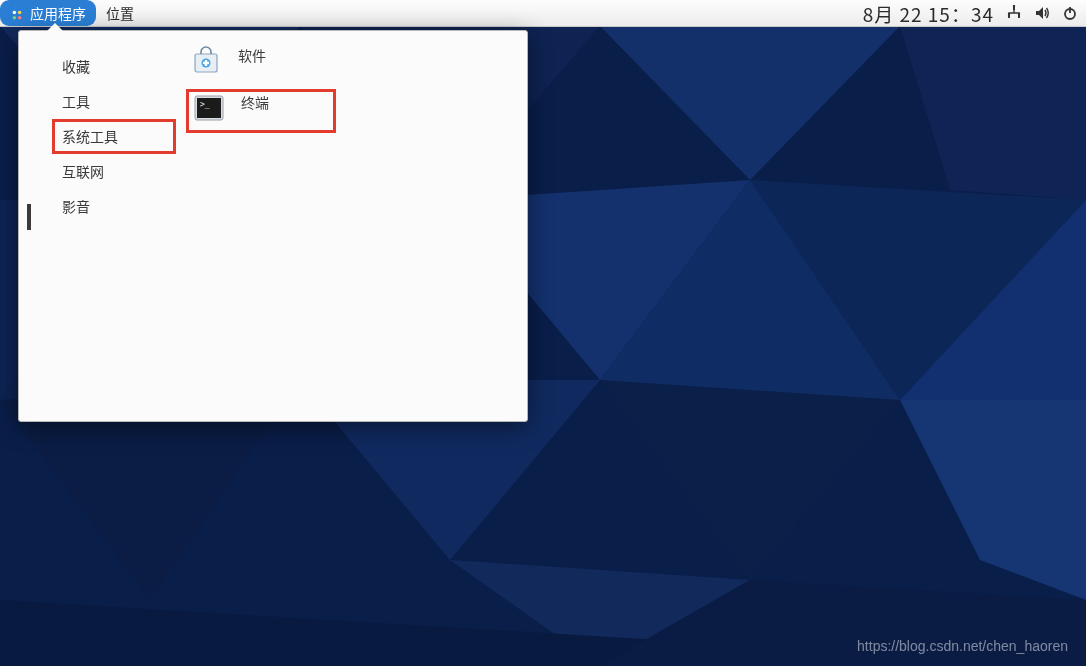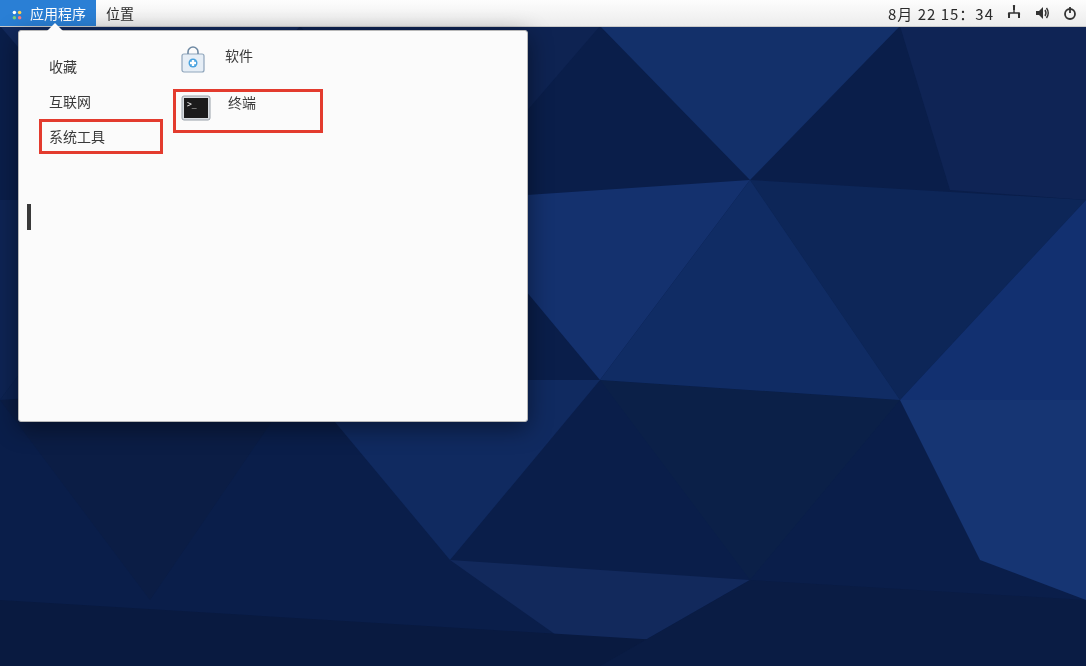--- a/index.html
+++ b/index.html
@@ -6,36 +6,36 @@
   .screen{position:relative;width:1086px;height:666px;}
   
   .wallpaper{position:absolute;inset:0;background:#0a1e4a;overflow:hidden;}
   .wallpaper svg{position:absolute;inset:0;width:100%;height:100%;}
   
   .panel{position:absolute;top:0;left:0;right:0;height:26px;
     background:linear-gradient(to bottom,#fdfdfd,#ececec);
     border-bottom:1px solid #c9c9c9;display:flex;align-items:stretch;
     font-size:14px;color:#2b2b2b;}
   .panel-left{display:flex;align-items:stretch;}
-  .panel-item{display:flex;align-items:center;padding:0 10px;cursor:default;}
+  .panel-item{display:flex;align-items:center;padding:0 10px;cursor:default;border-radius:9px;}
   .panel-item.active{background:#2a7fd5;color:#fff;}
   .panel-item .tiny-logo{width:14px;height:14px;margin-right:6px;}
   .panel-spacer{flex:1;}
   .panel-right{display:flex;align-items:center;padding-right:8px;gap:12px;}
-  .panel-clock{letter-spacing:1px;font-size:15px;}
+  .panel-clock{letter-spacing:1px;font-size:19px;}
   .tray-icon{width:16px;height:16px;display:flex;align-items:center;justify-content:center;color:#333;}
   .tray-icon svg{width:16px;height:16px;}
   
   .menu{position:absolute;top:30px;left:18px;width:508px;height:390px;
     background:#fbfbfb;border:1px solid #b8b8b8;border-radius:3px;
     box-shadow:0 6px 24px rgba(0,0,0,0.45);display:flex;}
   .menu::before{content:"";position:absolute;top:-8px;left:28px;
     border-left:8px solid transparent;border-right:8px solid transparent;
     border-bottom:8px solid #fbfbfb;}
-  .menu-categories{width:150px;padding:18px 0 0 4px;position:relative;}
+  .menu-categories{width:150px;padding:18px 0 0 17px;position:relative;}
   .cat-item{height:35px;line-height:35px;padding-left:26px;font-size:14px;color:#3a3a3a;cursor:default;}
   .cat-accent{position:absolute;left:8px;top:173px;width:4px;height:26px;background:#3a3a3a;}
   .cat-highlight{border:3px solid #e33b2e;margin:0 10px 0 16px;padding-left:7px !important;height:29px;line-height:29px;}
   .menu-apps{flex:1;padding:14px 0 0 0;}
   .app-row{display:flex;align-items:flex-start;height:44px;padding-left:4px;font-size:14px;color:#3a3a3a;cursor:default;}
   .app-row .app-icon{width:32px;height:32px;margin-right:16px;display:flex;align-items:center;justify-content:center;}
   .app-row .app-icon svg{width:32px;height:32px;}
   .app-highlight{border:3px solid #e33b2e;width:150px;box-sizing:border-box;height:44px;}
   
   .watermark{position:absolute;right:18px;bottom:12px;color:rgba(220,225,235,0.55);font-size:14px;font-family:Arial,sans-serif;}
@@ -115,22 +115,24 @@
             <line x1="8" y1="2" x2="8" y2="8"></line>
           </svg>
       </span>
     </div>
   </div>
 
   <div class="menu">
     <div class="menu-categories">
       <div class="cat-accent"></div>
       <div class="cat-item">收藏</div>
+      <div class="cat-item">工具</div>
+      <div class="cat-item cat-highlight">系统工具</div>
       <div class="cat-item">互联网</div>
-      <div class="cat-item cat-highlight">系统工具</div>
+      <div class="cat-item">影音</div>
     </div>
 
     <div class="menu-apps">
 
       <div class="app-row">
         <span class="app-icon">
           <svg viewBox="0 0 32 32">
               <rect x="5" y="9" width="22" height="18" rx="2" fill="#e6eef6" stroke="#8fa5bb" stroke-width="1.2"></rect>
               <path d="M11 9 v-2 a5 5 0 0 1 10 0 v2" fill="none" stroke="#6e89a3" stroke-width="1.6"></path>
               <circle cx="16" cy="18" r="4.5" fill="#4aa3df"></circle>
@@ -150,14 +152,15 @@
               <text x="7" y="15" fill="#eee" font-size="8" font-family="monospace">&gt;_</text>
             </svg>
         </span>
         <span>终端</span>
       </div>
 
 
     </div>
   </div>
 
+  <div class="watermark">https://blog.csdn.net/chen_haoren</div>
 
 </div>
 
 </body></html>

